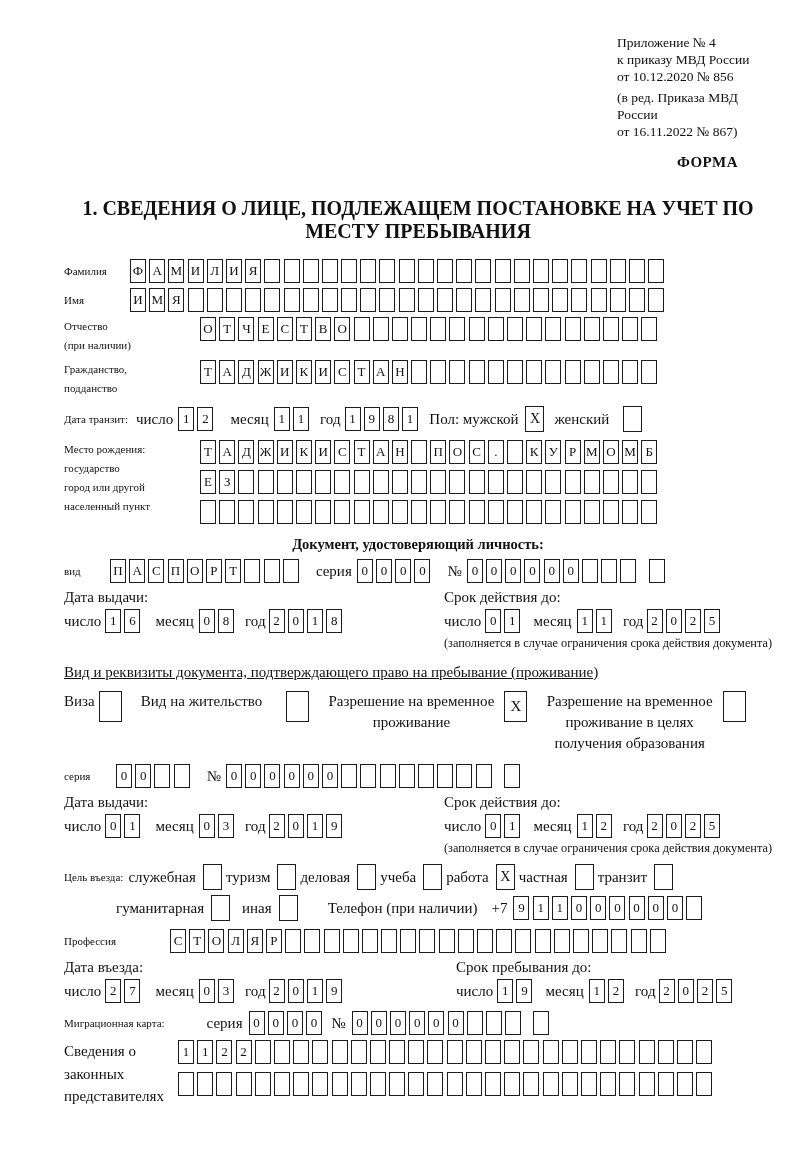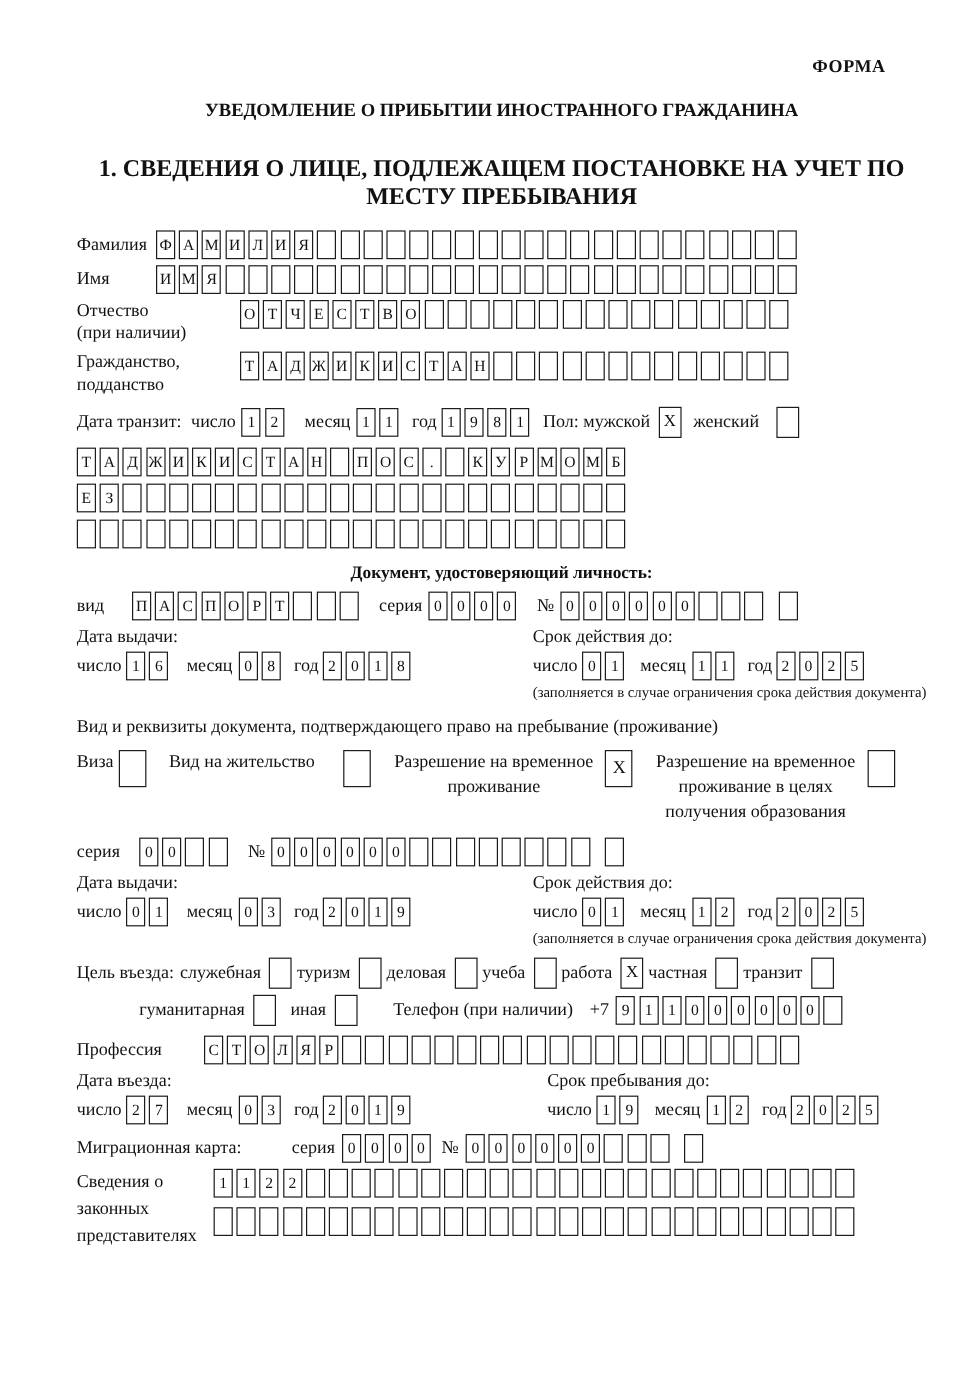--- a/index.html
+++ b/index.html
@@ -16,21 +16,21 @@
   .top-right .ed { margin-top: 4px; }
   .top-right .ed + .ed { margin-top: 0; }
   .forma { text-align: right; padding-right: 34px; font-weight: bold; font-size: 15px; margin-top: 14px; letter-spacing: .5px; }
 
   .title { text-align: center; font-weight: bold; font-size: 15.5px; line-height: 23px; margin-top: 16px; }
   .uline { display: inline-block; width: 56px; border-bottom: 2px solid #444; margin-left: 10px; vertical-align: baseline; }
 
   .sec1 { text-align: center; font-weight: bold; font-size: 20px; margin-top: 26px; margin-bottom: 16px; }
 
   .row { display: flex; align-items: center; margin-bottom: 5px; font-size: 15px; flex-wrap: nowrap; }
-  .lbl { flex: 0 0 auto; font-size: 15px; }
+  .lbl { flex: 0 0 auto; font-size: 11px; }
   .w65 { width: 66px; }
   .w135 { width: 136px; line-height: 19px; }
   .sub { font-size: 15px; white-space: nowrap; }
 
   .cells { display: inline-flex; flex-wrap: nowrap; }
   .cell {
     display: inline-flex; align-items: center; justify-content: center;
     width: 16px; height: 24px; border: 1.7px solid #1c1c1c; margin-right: 3.2px;
     font-size: 13px; font-family: "Liberation Serif", serif; background: #fff; flex: 0 0 auto;
   }
@@ -44,45 +44,51 @@
   .docheading { text-align: center; font-weight: bold; font-size: 14.5px; margin: 8px 0 6px 0; }
 
   .datecols { display: flex; margin-bottom: 4px; margin-top: 6px; }
   .datecol-left { width: 392px; }
   .datecol-right { flex: 1; }
   .datehead { text-align: left; font-size: 15px; }
   .datehead-left { padding-right: 110px; }
   .daterow { display: flex; align-items: center; margin-top: 3px; }
   .note { font-size: 12.3px; margin-top: 3px; white-space: nowrap; }
 
-  .intro { font-size: 15px; line-height: 26px; margin-top: 8px; }
+  .intro { font-size: 15px; line-height: 26px; margin-top: 8px; text-decoration: underline; }
   .optrow { display: flex; align-items: flex-start; margin-top: 6px; margin-bottom: 10px; }
   .opt { display: flex; align-items: flex-start; margin-right: 16px; }
   .optlines { text-align: center; line-height: 21px; font-size: 15px; }
   .opt .checkbox-lg { margin-top: 0; }
 
   .purpose2 { padding-left: 52px; }
   .phone-lbl { margin-left: 26px; margin-right: 14px; }
 
   .reps { display: flex; align-items: flex-start; margin-top: 2px; }
   .replbl { width: 114px; flex: 0 0 auto; font-size: 15px; line-height: 22.5px; }
   .repcells .cells { margin-bottom: 8px; display: flex; }
 
   .mt8 { margin-top: 8px; }
 </style>
 </head>
 <body>
 
 <div class="page">
 
+  <div class="top-right">
+    <div>Приложение № 4</div>
+    <div>к приказу МВД России</div>
+    <div>от 10.12.2020 № 856</div>
+    <div class="ed">(в ред. Приказа МВД России</div>
+    <div class="ed">от 16.11.2022 № 867)</div>
+  </div>
 
   <div class="forma">ФОРМА</div>
 
   <div class="title">
-    <div>УВЕДОМЛЕНИЕ О ПРИБЫТИИ ИНОСТРАННОГО ГРАЖДАНИНА</div>
   </div>
 
   <div class="sec1">1. СВЕДЕНИЯ О ЛИЦЕ, ПОДЛЕЖАЩЕМ ПОСТАНОВКЕ НА УЧЕТ ПО МЕСТУ ПРЕБЫВАНИЯ</div>
 
   <div class="row">
     <div class="lbl w65">Фамилия</div>
     <div class="cells">
         <span class="cell">Ф</span>
         <span class="cell">А</span>
         <span class="cell">М</span>
@@ -233,20 +239,26 @@
         <span class="cell">8</span>
         <span class="cell">1</span>
       </span>
     <span class="sub" style="margin-left:8px;">Пол: мужской</span>
     <span class="cell checkbox">X</span>
     <span class="sub" style="margin-left:6px;">женский</span>
     <span class="cell checkbox" style="margin-left:14px;"></span>
   </div>
 
   <div class="row mt8" style="align-items:flex-start;">
+    <div class="lbl w135">
+      <div>Место рождения:</div>
+      <div>государство</div>
+      <div>город или другой</div>
+      <div>населенный пункт</div>
+    </div>
     <div>
       <div class="cells" style="margin-bottom:6px;">
           <span class="cell">Т</span>
           <span class="cell">А</span>
           <span class="cell">Д</span>
           <span class="cell">Ж</span>
           <span class="cell">И</span>
           <span class="cell">К</span>
           <span class="cell">И</span>
           <span class="cell">С</span>

